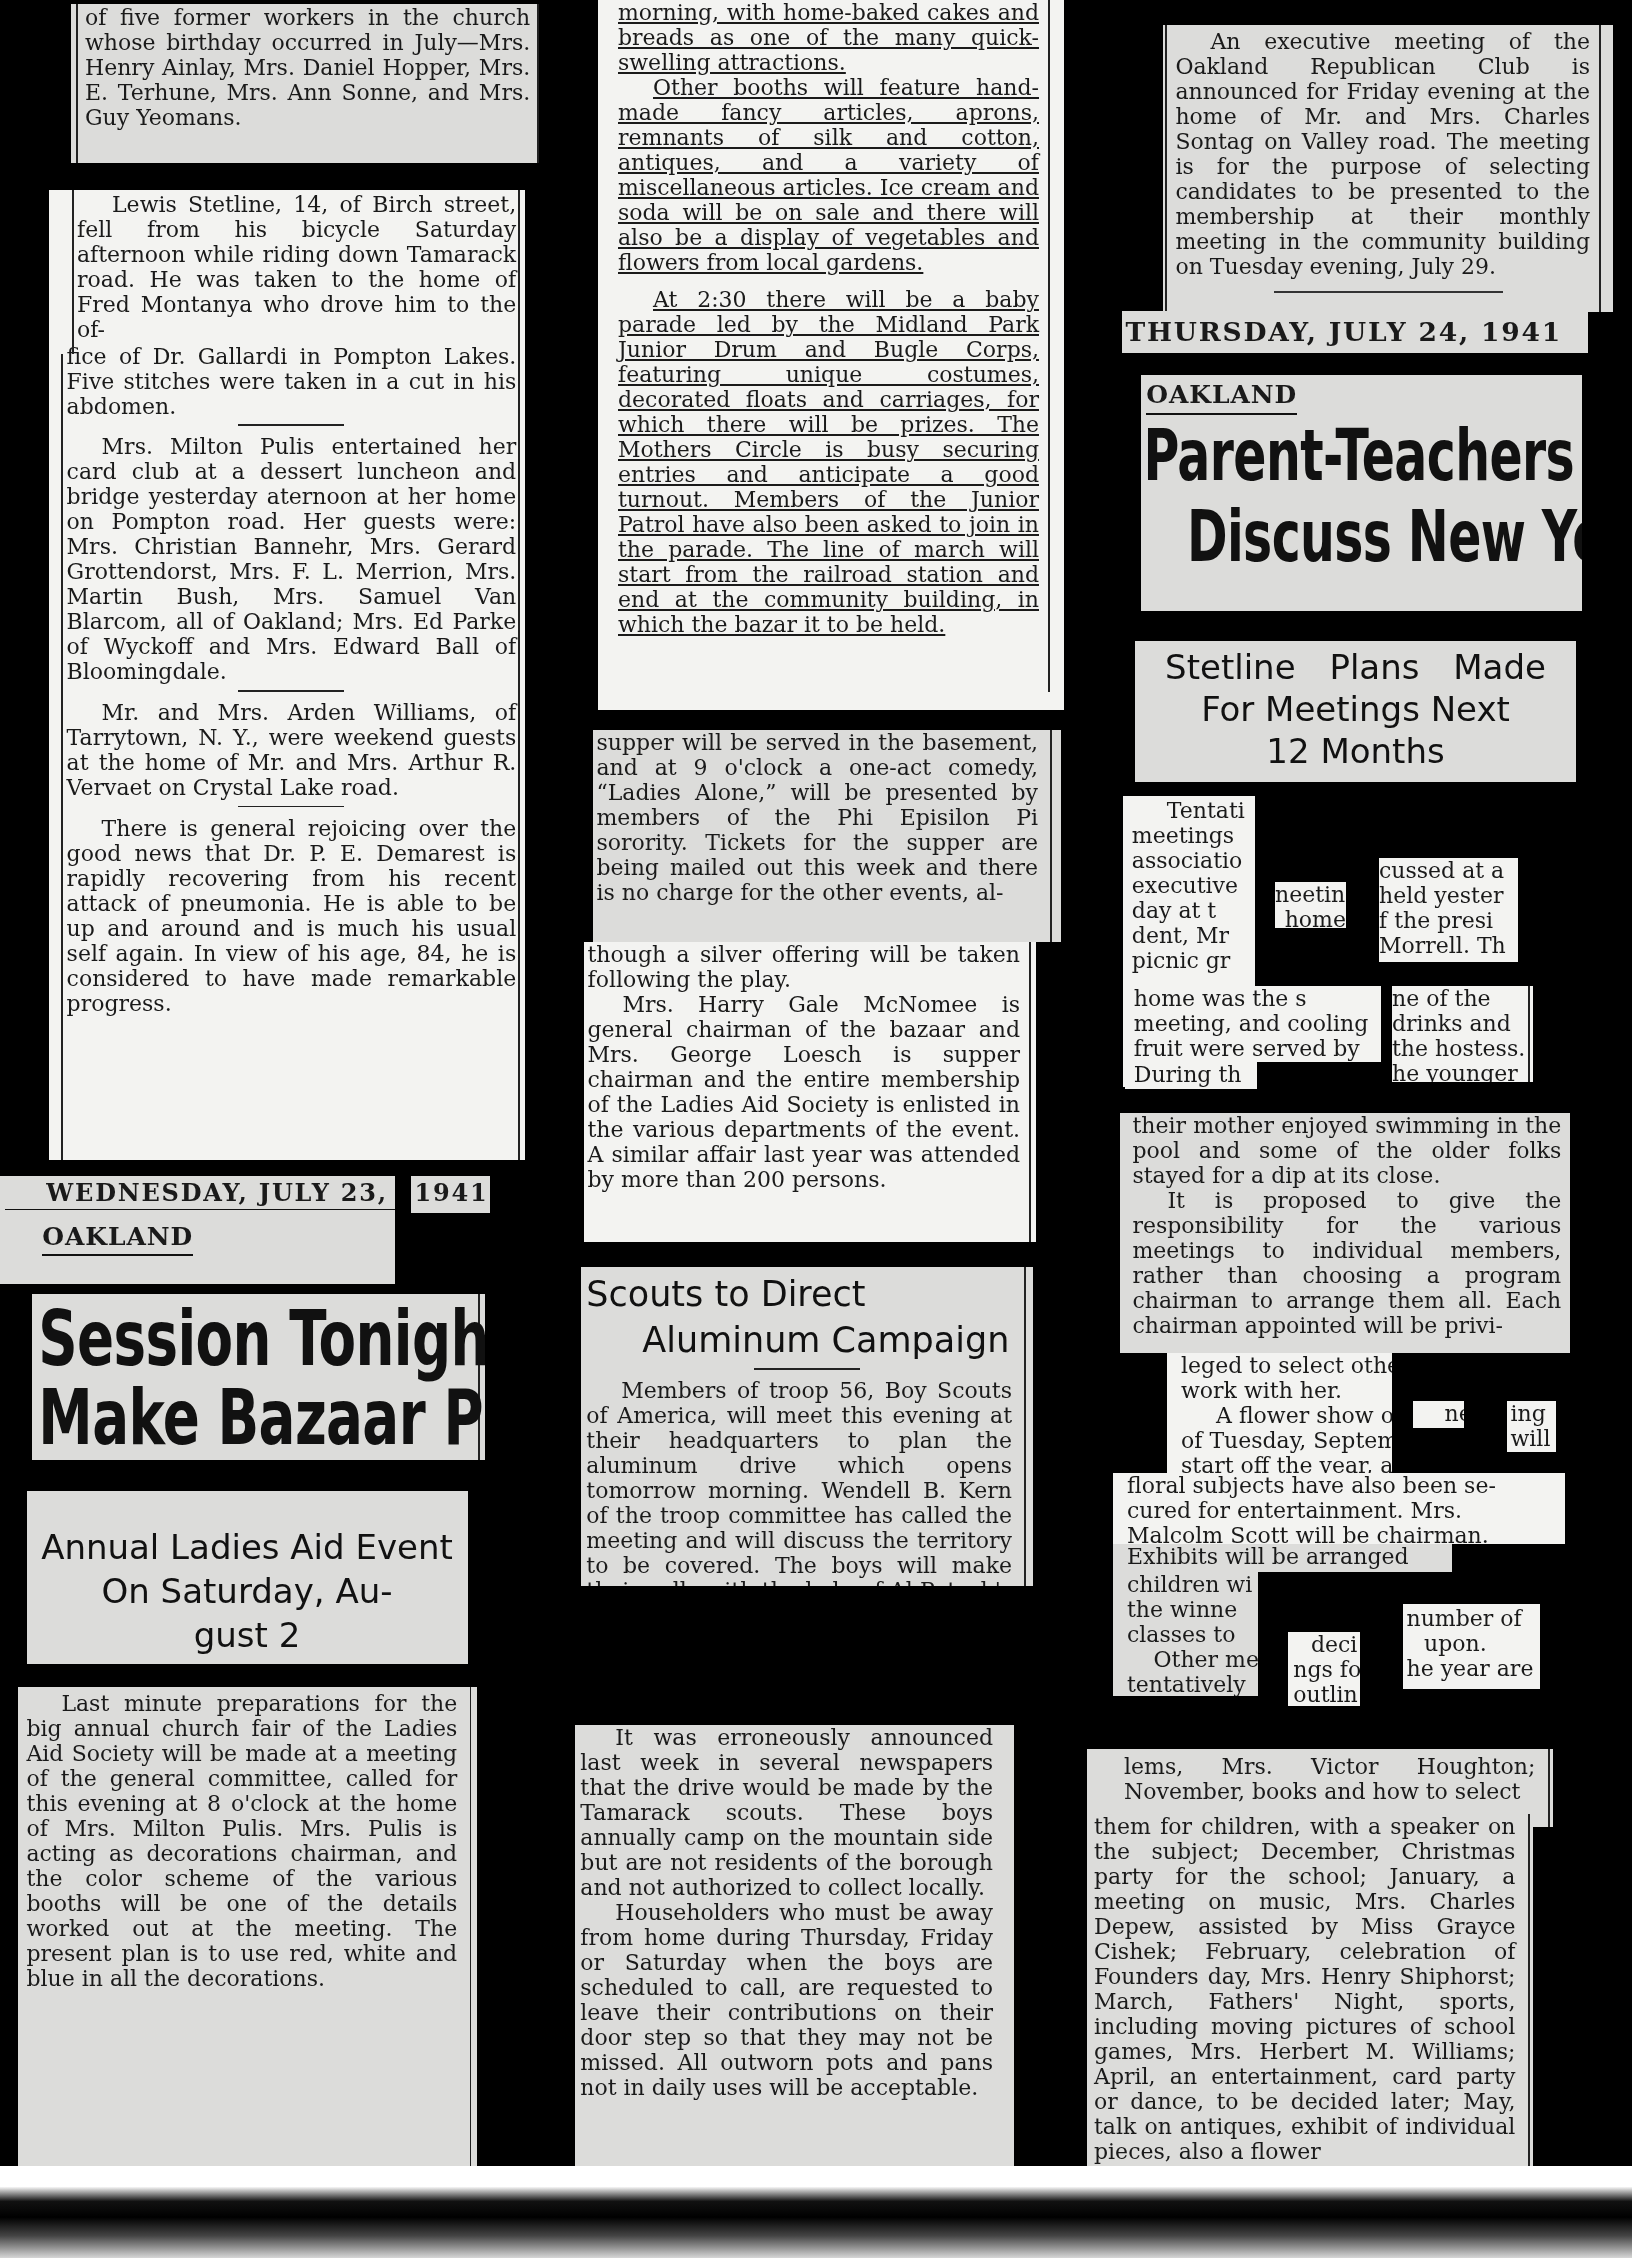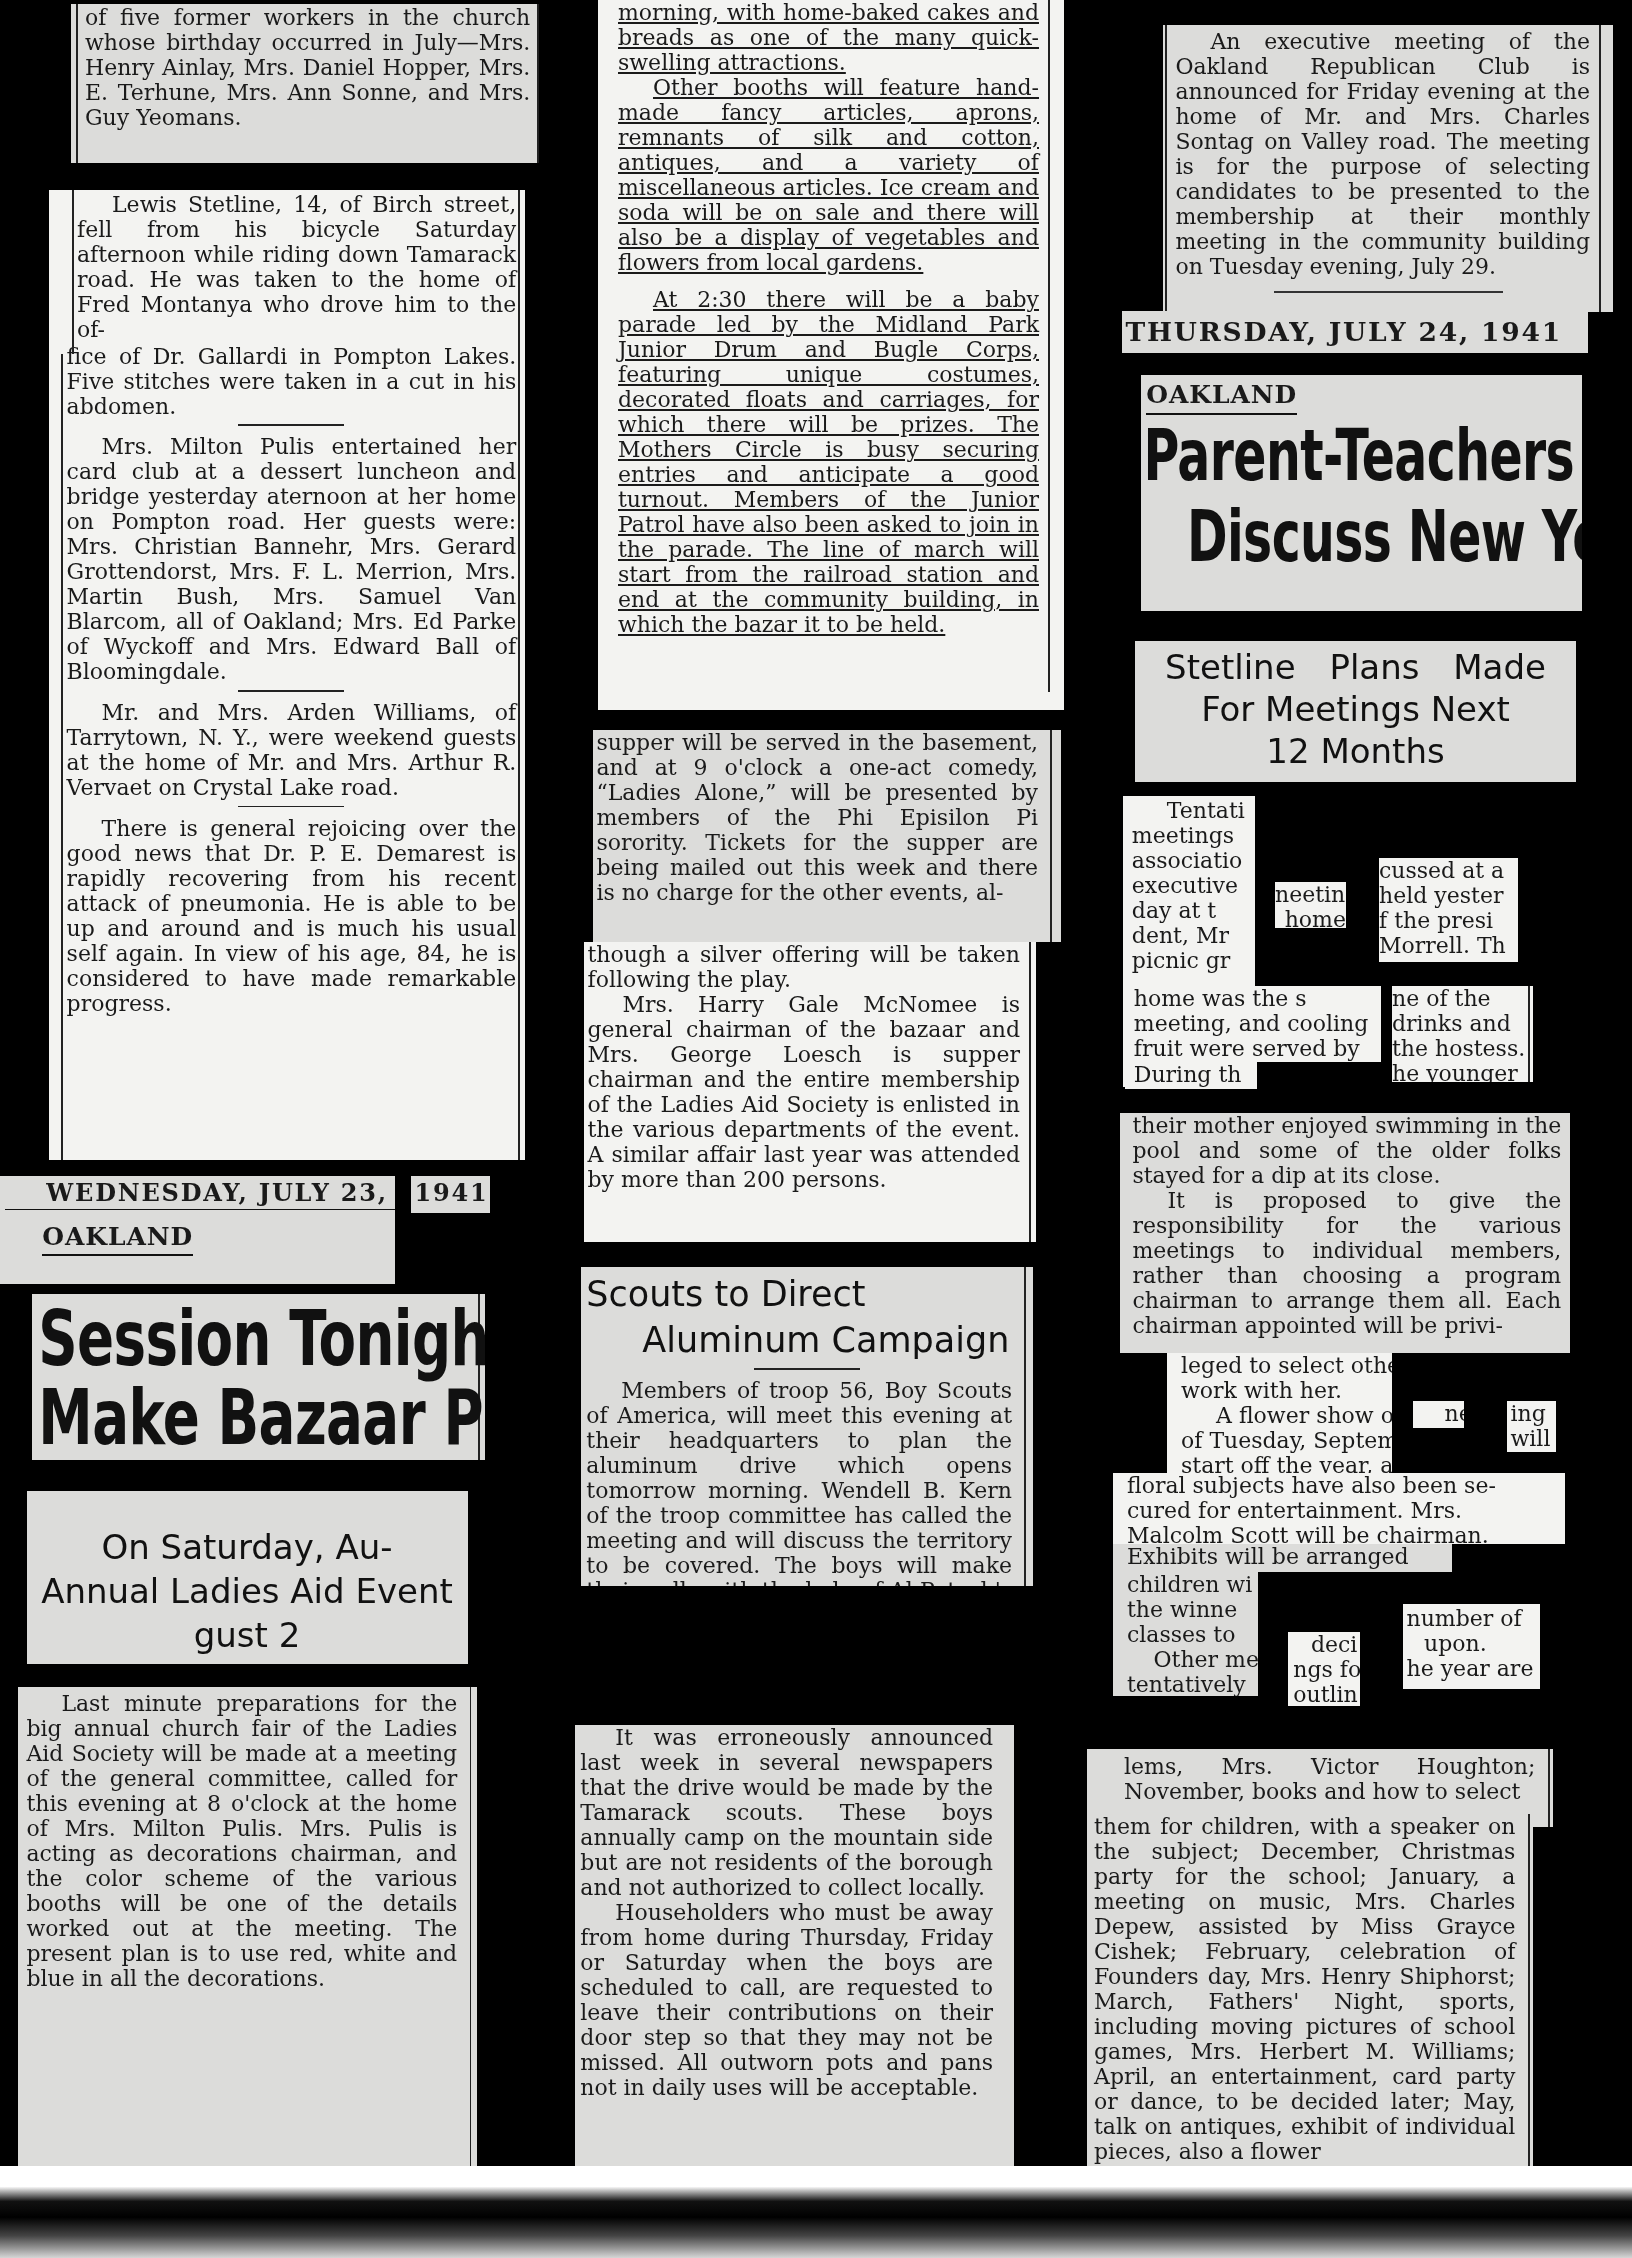--- a/index.html
+++ b/index.html
@@ -61,22 +61,22 @@
 <div class="clip gray" style="left:32px; top:1294px; width:453px; height:166px;">
   <div class="vline" style="right:5.3px;"></div>
   <div class="headline head-cond" style="font-size:76px; line-height:79px; padding:5.3px 0 0 8.8px;">
     <div>Session Tonight to</div>
     <div>Make Bazaar Plans</div>
   </div>
 </div>
 
 <div class="clip gray" style="left:26.5px; top:1491px; width:441px; height:173px;">
   <div class="head2" style="padding-top:34px; font-size:34px; line-height:44px;">
+    <div>Annual Ladies Aid Event</div>
     <div>On Saturday, Au-</div>
-    <div>Annual Ladies Aid Event</div>
     <div>gust 2</div>
   </div>
 </div>
 
 <div class="clip gray" style="left:17.6px; top:1687px; width:459px; height:521px;">
   <div class="vline" style="right:5.3px;"></div>
   <div class="body" style="padding:3.5px 19.4px 0 8.8px;">
     <p class="ind">Last minute preparations for the big annual church fair of the Ladies Aid Society will be made at a meeting of the general committee, called for this evening at 8 o'clock at the home of Mrs. Milton Pulis. Mrs. Pulis is acting as decorations chairman, and the color scheme of the various booths will be one of the details worked out at the meeting. The present plan is to use red, white and blue in all the decorations.</p>
   </div>
 </div>

